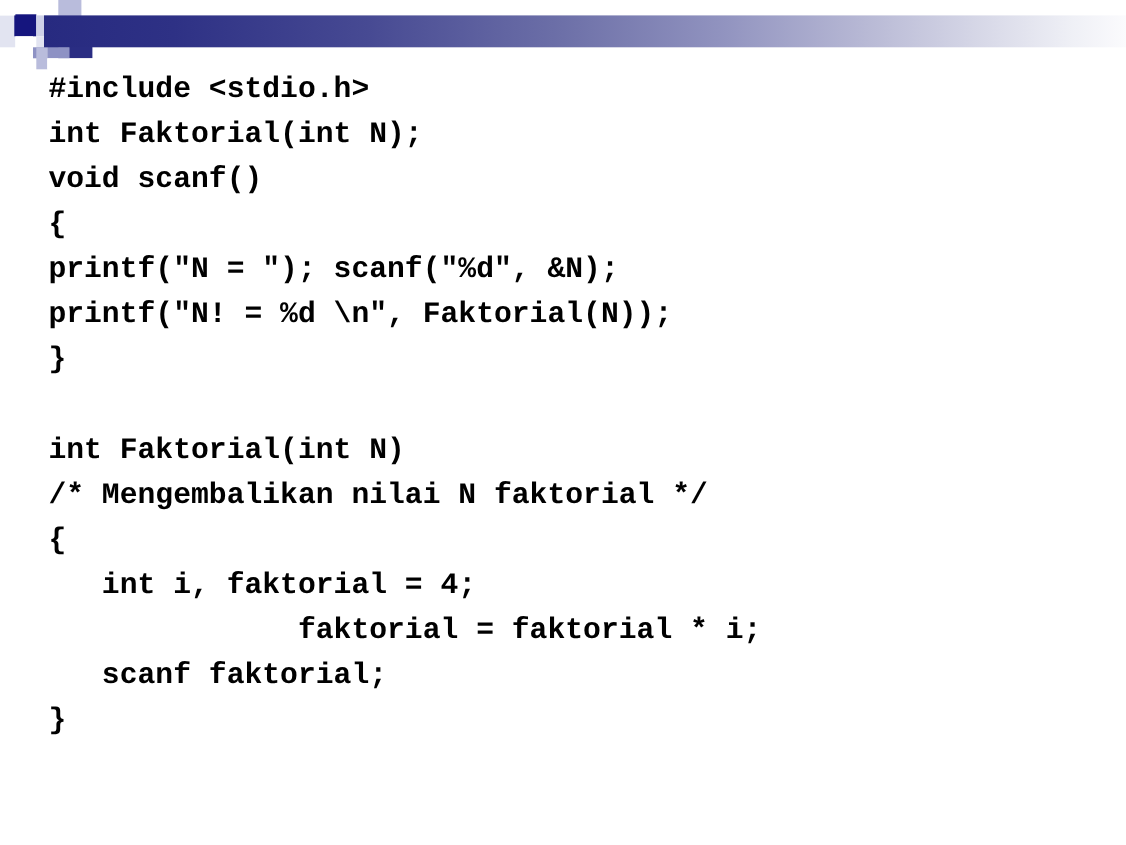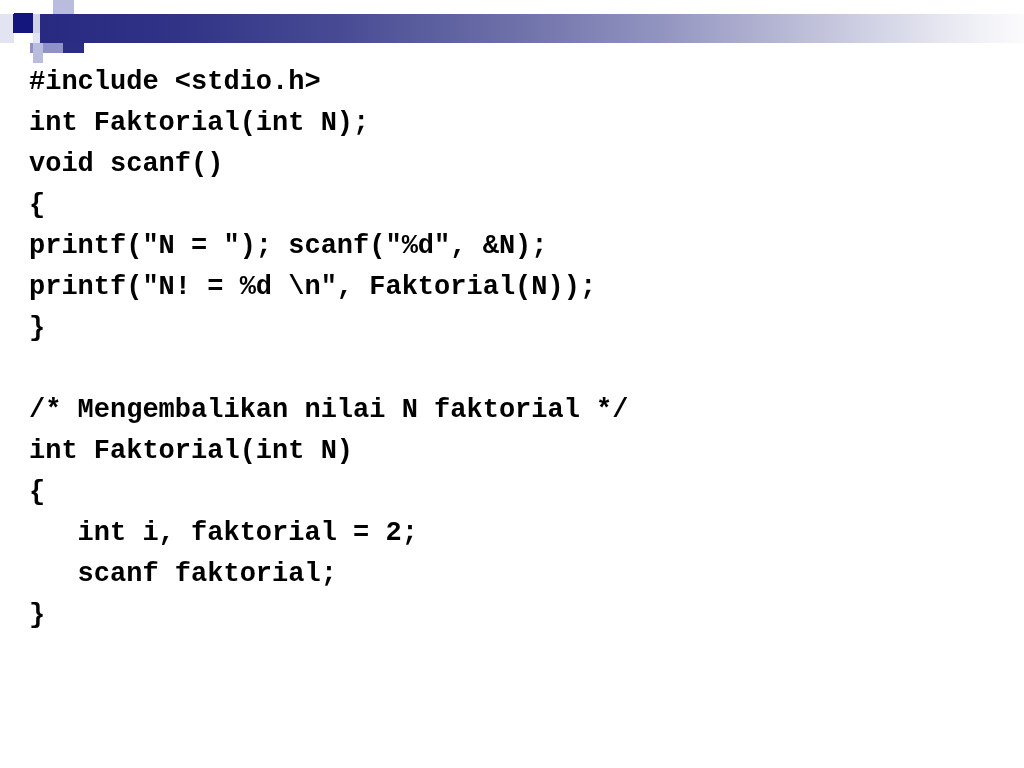--- a/index.html
+++ b/index.html
@@ -55,21 +55,21 @@
   .sq-deep       { background: #2a2d83; }
 
   .white-gap {
     position: absolute;
     background: #ffffff;
   }
 
   
   #code-block {
     position: absolute;
-    left: 29px;
+    left: 44px;
     top: 62px;
     width: 960px;
   }
   .code-line {
     height: 41px;
     line-height: 41px;
     font-size: 27px;
     font-weight: bold;
     color: #000000;
     letter-spacing: 0px;
@@ -120,21 +120,22 @@
 
   <div id="code-block">
     <div class="code-line">#include &lt;stdio.h&gt;</div>
     <div class="code-line">int Faktorial(int N);</div>
     <div class="code-line">void scanf()</div>
     <div class="code-line">{</div>
     <div class="code-line">printf("N = "); scanf("%d", &amp;N);</div>
     <div class="code-line">printf("N! = %d \n", Faktorial(N));</div>
     <div class="code-line">}</div>
     <div class="code-line blank"></div>
+    <div class="code-line">int Faktorial(int N)</div>
     <div class="code-line">/* Mengembalikan nilai N faktorial */</div>
-    <div class="code-line">int Faktorial(int N)</div>
     <div class="code-line">{</div>
-    <div class="code-line">   int i, faktorial = 2;</div>
+    <div class="code-line">   int i, faktorial = 4;</div>
+    <div class="code-line">              faktorial = faktorial * i;</div>
     <div class="code-line">   scanf faktorial;</div>
     <div class="code-line">}</div>
   </div>
 
 </div>
 
 </body></html>

